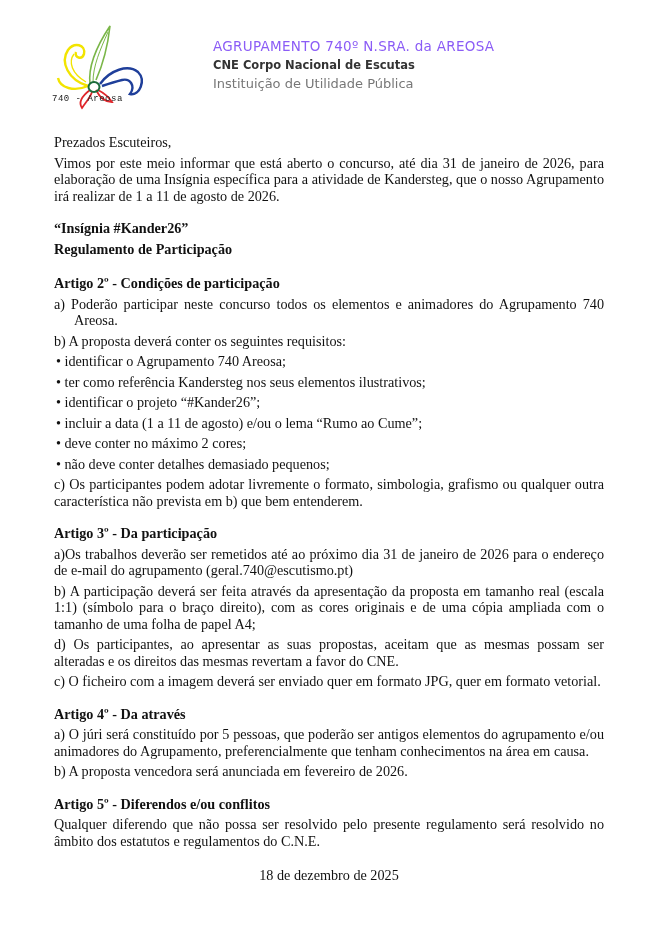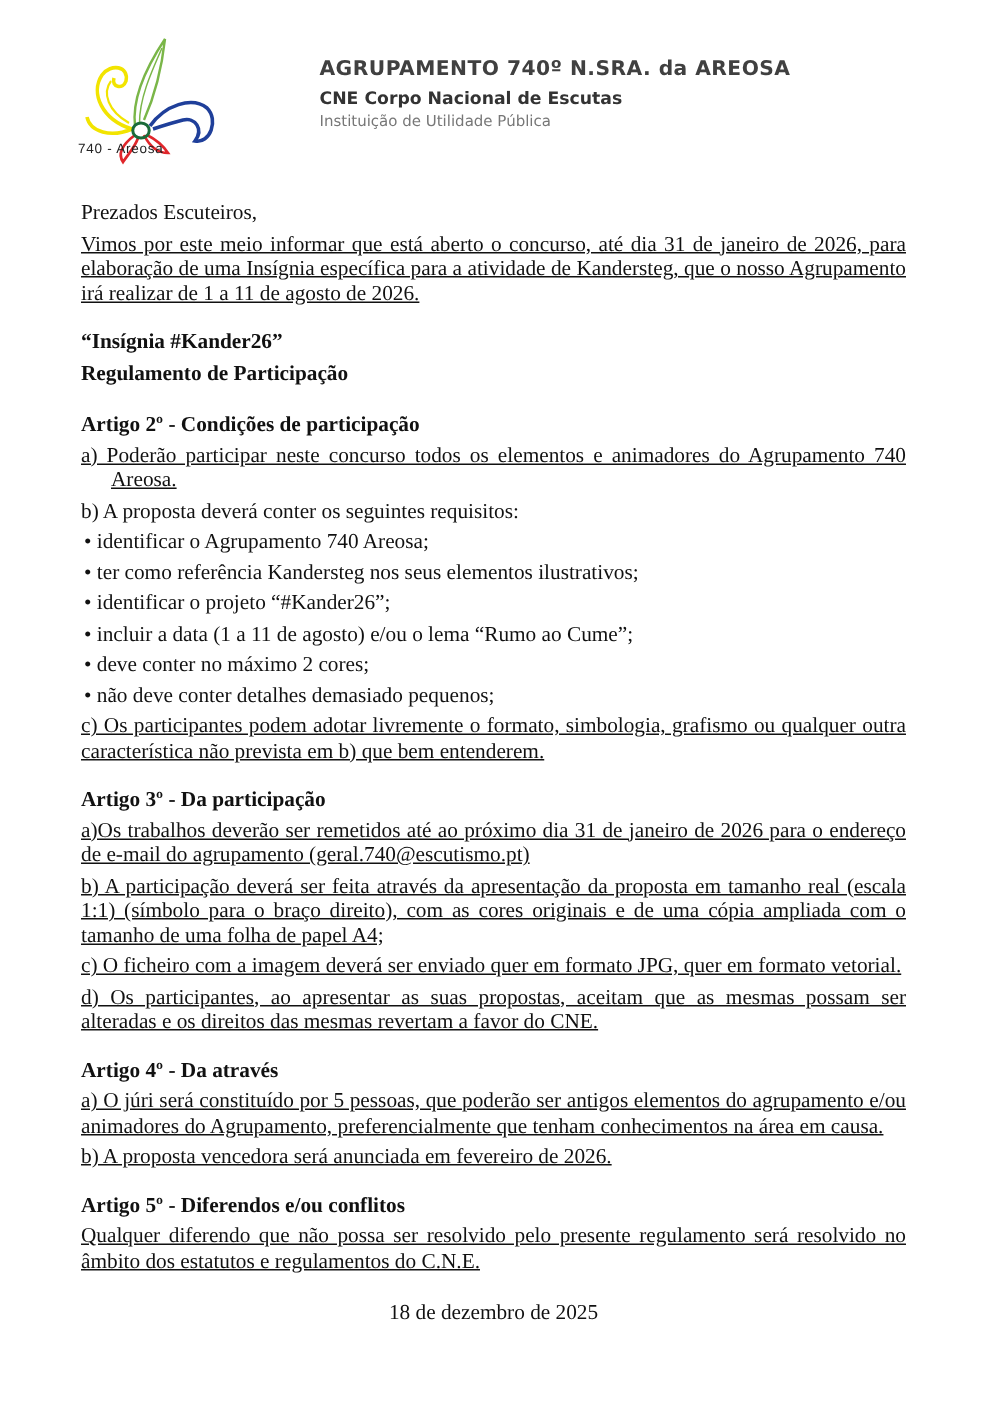--- a/index.html
+++ b/index.html
@@ -1,26 +1,26 @@
 <!DOCTYPE html>
 <html><head>
 <meta charset="utf-8">
 <style>
   html, body { margin: 0; padding: 0; background: #ffffff; }
   body { width: 661px; height: 947px; position: relative; overflow: hidden; color: #111; }
   .page { position: absolute; left: 0; top: 0; width: 661px; height: 947px; background: #fff; }
   .logo { position: absolute; left: 48px; top: 22px; width: 100px; height: 92px; }
-  .logo-caption { position: absolute; left: 52px; top: 94px; font-family: Liberation Sans, sans-serif; font-size: 9px; color: #222; letter-spacing: 0.5px; text-align: right; }
+  .logo-caption { position: absolute; left: 52px; top: 94px; font-family: Liberation Mono, monospace; font-size: 9px; color: #222; letter-spacing: 0.5px; text-align: right; }
   .org { position: absolute; left: 213px; top: 38px; font-family: "DejaVu Sans", sans-serif; }
-  .org-name { font-size: 13.5px; font-weight: bold; color: #404040; letter-spacing: 0.3px; white-space: nowrap; }
+  .org-name { font-size: 13.5px; font-weight: normal; color: #8b5cf6; letter-spacing: 0.3px; white-space: nowrap; }
   .org-sub { font-size: 11.5px; font-weight: bold; color: #333; margin-top: 4px; white-space: nowrap; }
-  .org-status { font-size: 10px; color: #777; margin-top: 4px; white-space: nowrap; }
+  .org-status { font-size: 13px; color: #777; margin-top: 4px; white-space: nowrap; }
   .body { position: absolute; left: 50px; top: 130px; width: 558px; font-family: "Liberation Serif", serif; font-size: 14.2px; line-height: 16.5px; }
   p { margin: 4px; }
-  .just { text-align: justify; text-decoration: underline; }
+  .just { text-align: justify; }
   .title-block { text-align: left; font-weight: bold; margin-top: 16px; margin-bottom: 18px; }
   .art-title { font-weight: bold; margin-top: 0; }
   .section { margin-bottom: 16px; }
   .hang { padding-left: 20px; text-indent: -20px; }
   .item { margin-top: 3px; }
   .bullet { margin-top: 3px; padding-left: 2px; }
   .date-line { text-align: center; margin-top: 18px; }
 </style>
 </head>
 <body>
@@ -69,22 +69,22 @@
       <p class="bullet">• incluir a data (1 a 11 de agosto) e/ou o lema “Rumo ao Cume”;</p>
       <p class="bullet">• deve conter no máximo 2 cores;</p>
       <p class="bullet">• não deve conter detalhes demasiado pequenos;</p>
       <p class="just item">c) Os participantes podem adotar livremente o formato, simbologia, grafismo ou qualquer outra característica não prevista em b) que bem entenderem.</p>
     </div>
 
     <div class="section">
       <p class="art-title">Artigo 3º - Da participação</p>
       <p class="just">a)Os trabalhos deverão ser remetidos até ao próximo dia 31 de janeiro de 2026 para o endereço de e-mail do agrupamento (geral.740@escutismo.pt)</p>
       <p class="just">b) A participação deverá ser feita através da apresentação da proposta em tamanho real (escala 1:1) (símbolo para o braço direito), com as cores originais e de uma cópia ampliada com o tamanho de uma folha de papel A4;</p>
+      <p class="just item">d) Os participantes, ao apresentar as suas propostas, aceitam que as mesmas possam ser alteradas e os direitos das mesmas revertam a favor do CNE.</p>
       <p class="just item">c) O ficheiro com a imagem deverá ser enviado quer em formato JPG, quer em formato vetorial.</p>
-      <p class="just item">d) Os participantes, ao apresentar as suas propostas, aceitam que as mesmas possam ser alteradas e os direitos das mesmas revertam a favor do CNE.</p>
     </div>
 
     <div class="section">
       <p class="art-title">Artigo 4º - Da através</p>
       <p class="just item">a) O júri será constituído por 5 pessoas, que poderão ser antigos elementos do agrupamento e/ou animadores do Agrupamento, preferencialmente que tenham conhecimentos na área em causa.</p>
       <p class="just">b) A proposta vencedora será anunciada em fevereiro de 2026.</p>
     </div>
 
     <div class="section">
       <p class="art-title">Artigo 5º - Diferendos e/ou conflitos</p>

